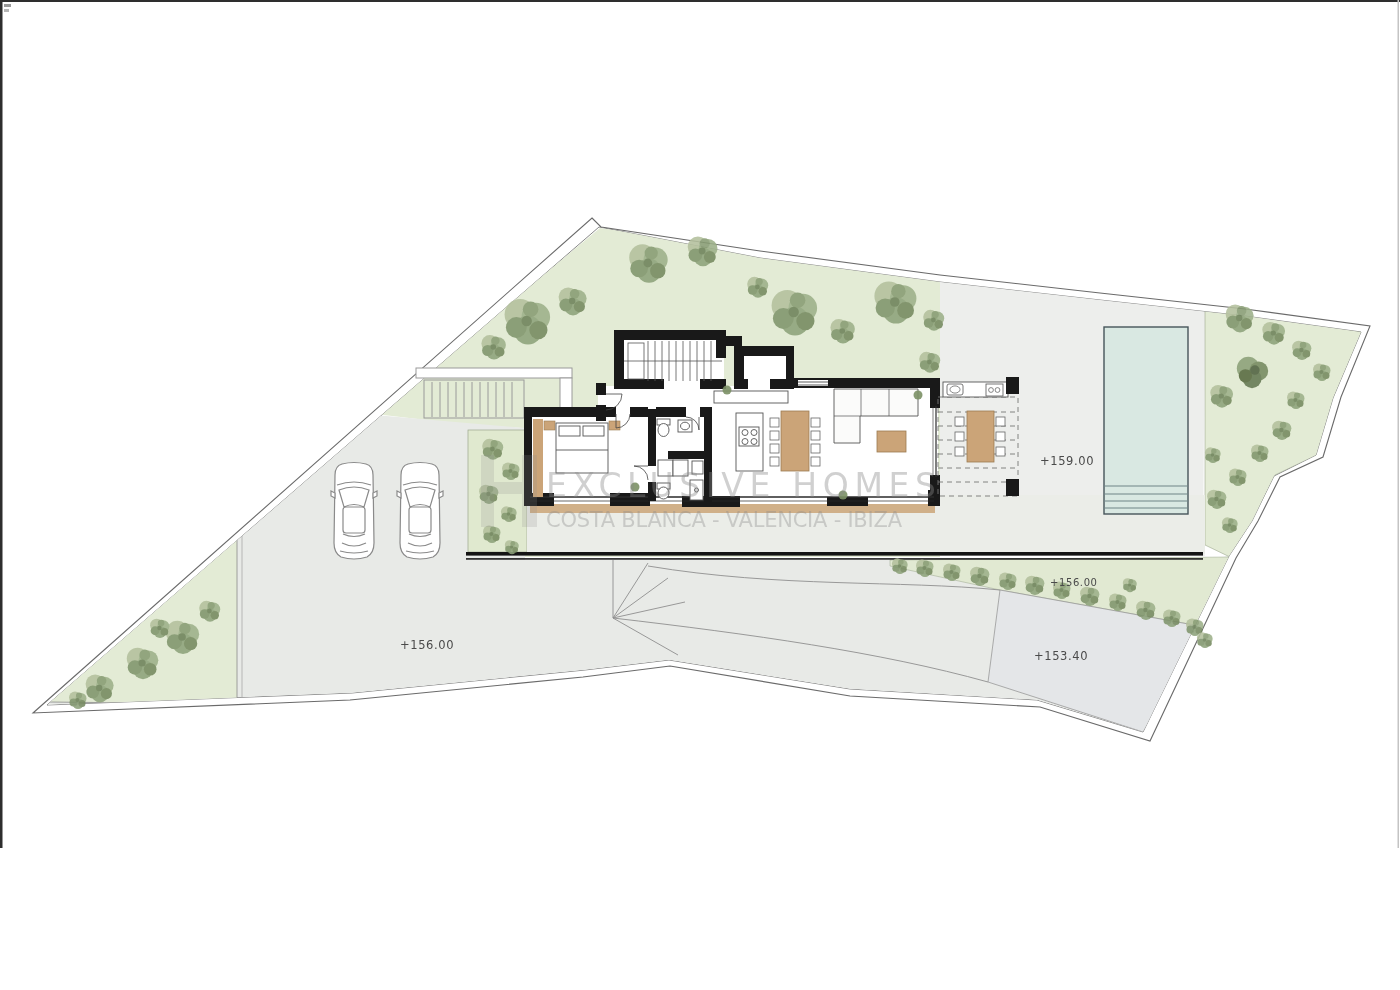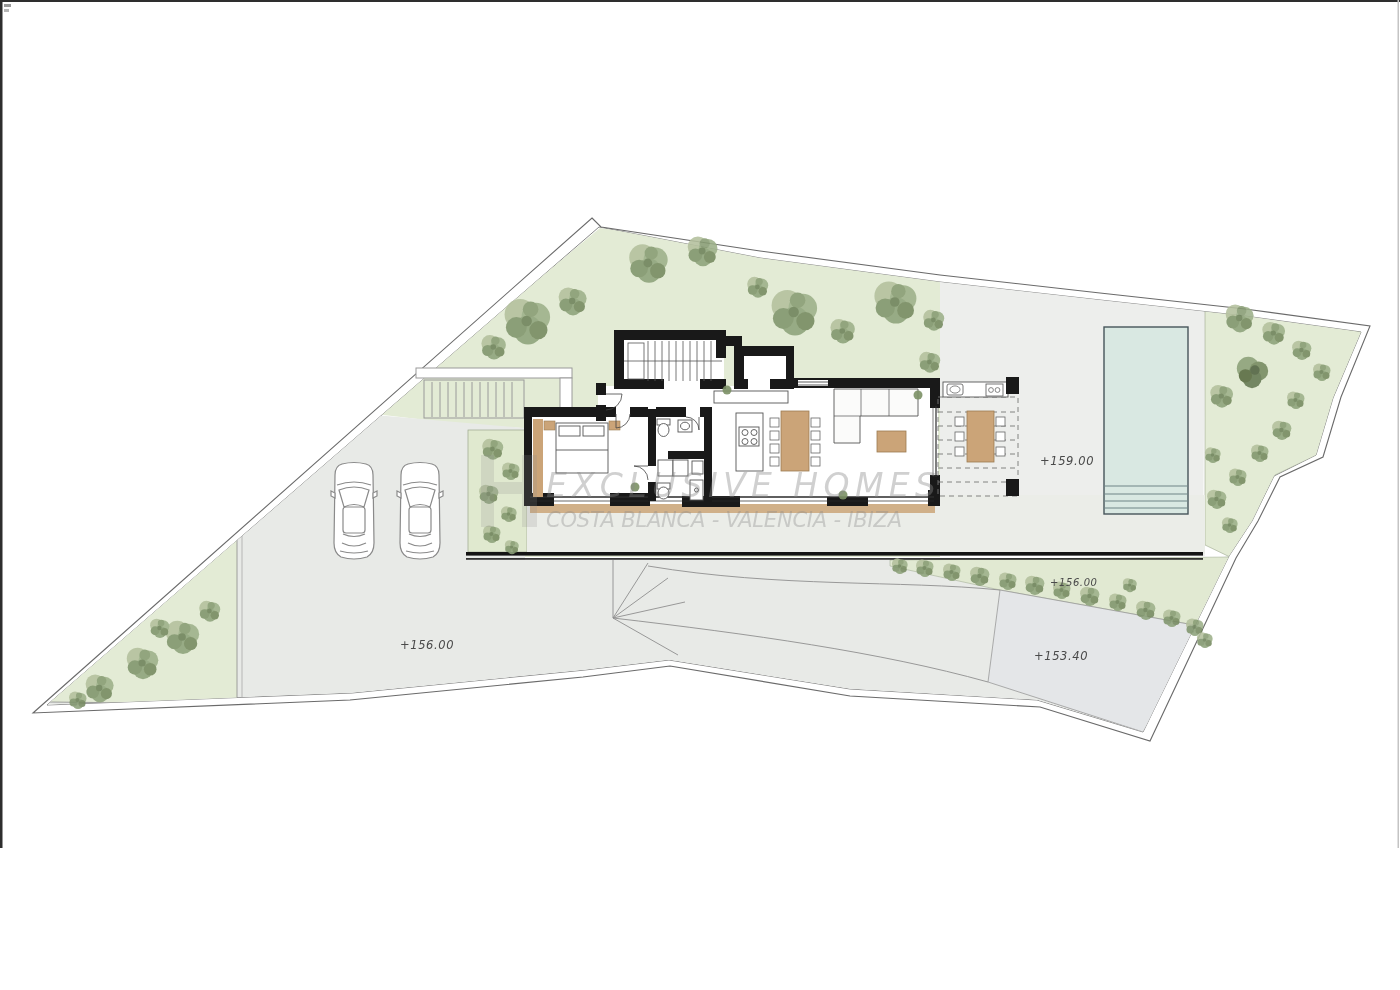--- a/index.html
+++ b/index.html
@@ -1,17 +1,17 @@
 <!DOCTYPE html>
 <html><head>
 <meta charset="utf-8">
 <style>
   html,body{margin:0;padding:0;background:#ffffff;}
   .stage{position:relative;width:1400px;height:848px;background:#fff;overflow:hidden;
-         font-family:"DejaVu Sans",sans-serif;font-style:italic;}
+         font-family:"DejaVu Sans",sans-serif;}
   svg{display:block;}
   text.lvl{font-family:"DejaVu Sans",sans-serif;fill:#4a4a4a;letter-spacing:.6px;}
   text.wm1{font-family:"DejaVu Sans",sans-serif;fill:#8a8a8a;opacity:.40;}
   text.wm2{font-family:"DejaVu Sans",sans-serif;fill:#8a8a8a;opacity:.36;}
 </style>
 </head>
 <body>
 
 <div class="stage">
 <svg width="1400" height="990" viewBox="0 0 1400 990">

